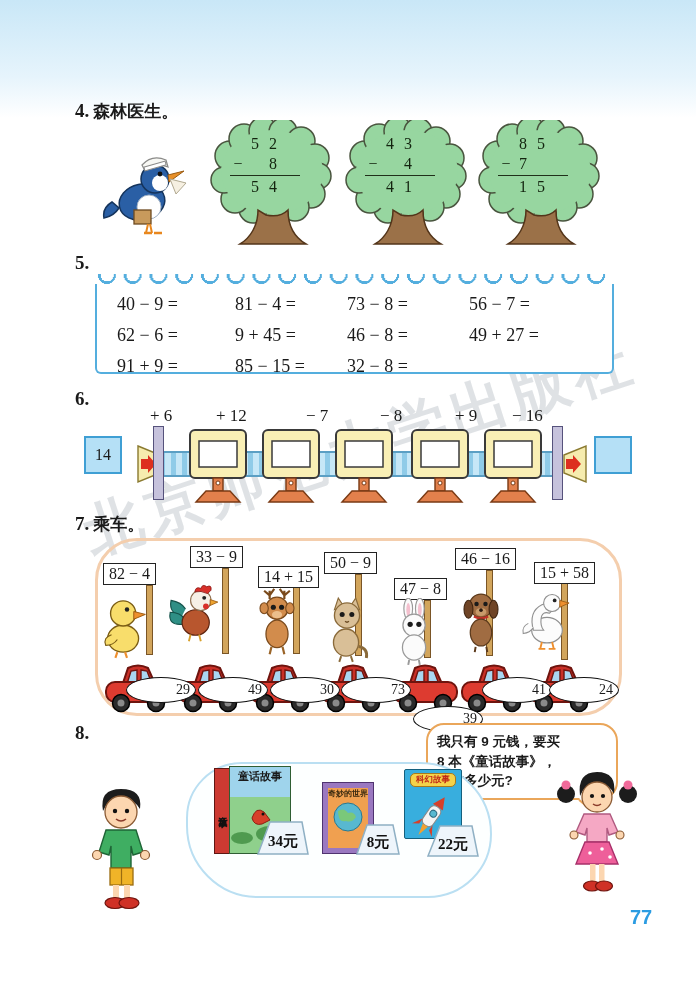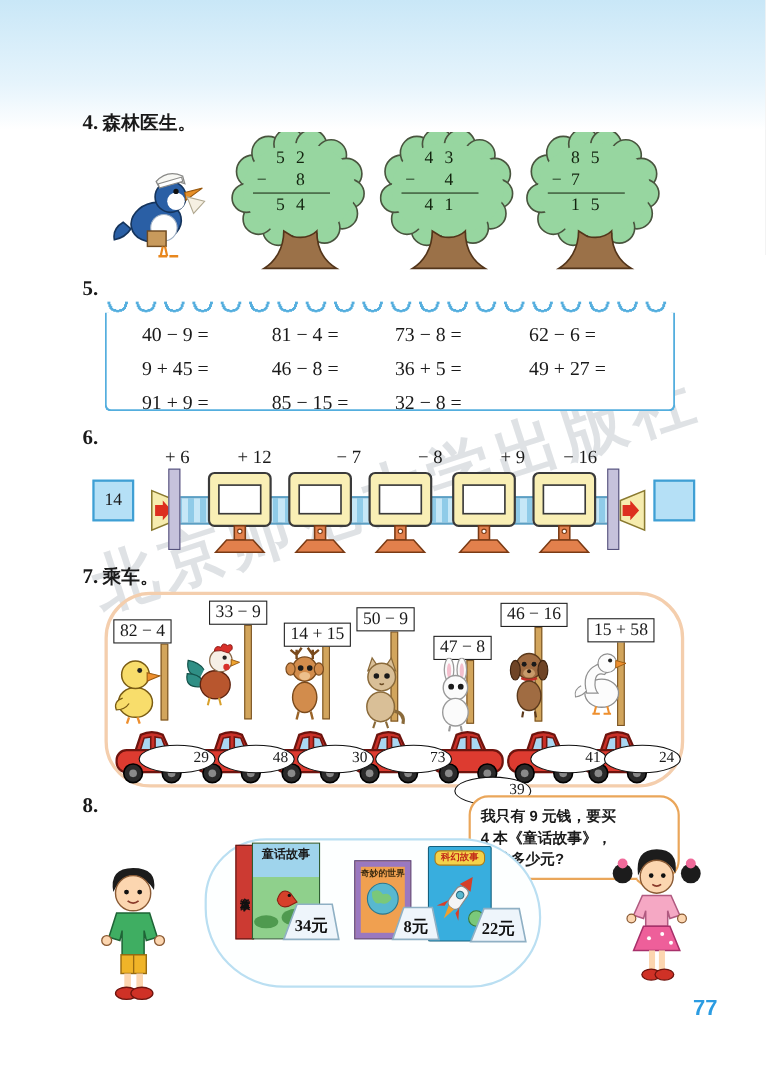--- a/index.html
+++ b/index.html
@@ -24,21 +24,21 @@
   .vrow .s{width:16px;text-align:center;}
   .vline{border-top:1.6px solid #20301a;width:70px;margin:1px 0 1px 0;}
 
   
   .calc-box{position:absolute;left:95px;top:284px;width:515px;height:88px;
         border:2px solid #54aede;border-top:none;border-radius:0 0 6px 6px;background:#fff;}
   .scallop{position:absolute;left:95px;top:274px;width:515px;height:12px;
         background-image:radial-gradient(circle at 12px 1px,#ffffff 6.5px,#54aede 6.5px,#54aede 9px,rgba(0,0,0,0) 9px);
         background-size:25.75px 12px;background-repeat:repeat-x;}
   .calc-grid{display:grid;grid-template-columns:118px 112px 122px auto;
-        padding:10px 0 0 32px;row-gap:10px;
+        padding:10px 0 0 20px;row-gap:10px;
         font-family:"Liberation Serif",serif;font-size:18px;}
 
   
   .op-label{position:absolute;font-family:"Liberation Serif",serif;font-size:17px;top:406px;}
   .num-box{position:absolute;width:34px;height:34px;background:#b5e0f6;border:2px solid #3f9fd4;
         text-align:center;line-height:34px;font-family:"Liberation Serif",serif;font-size:16px;}
   .pipe{position:absolute;left:160px;top:451px;width:396px;height:22px;
         background:repeating-linear-gradient(90deg,#8fcbe8 0 5px,#c6e7f7 5px 11px);
         border-top:2px solid #5b9fc4;border-bottom:2px solid #5b9fc4;}
   .endbar{position:absolute;width:9px;height:72px;background:#c6c2dc;border:1.5px solid #56527c;top:426px;}
@@ -223,24 +223,24 @@
 
   <div class="ex-head" style="left:75px;top:252px;">
     <span class="ex-num">5.</span>
   </div>
   <div class="scallop"></div>
   <div class="calc-box">
     <div class="calc-grid">
       <span>40 − 9 =</span>
       <span>81 − 4 =</span>
       <span>73 − 8 =</span>
+      <span>56 − 7 =</span>
       <span>62 − 6 =</span>
       <span>9 + 45 =</span>
       <span>46 − 8 =</span>
-      <span>36 + 5 =</span>
       <span>49 + 27 =</span>
       <span>91 + 9 =</span>
       <span>85 − 15 =</span>
       <span>32 − 8 =</span>
     </div>
   </div>
 
   <div class="ex-head" style="left:75px;top:388px;">
     <span class="ex-num">6.</span>
   </div>
@@ -440,35 +440,35 @@
       <use href="#carshape"></use>
     </svg>
   <svg class="car" style="left:460px;top:660px;" viewBox="0 0 68 54">
       <use href="#carshape"></use>
     </svg>
   <svg class="car" style="left:527px;top:660px;" viewBox="0 0 68 54">
       <use href="#carshape"></use>
     </svg>
 
   <div class="car-num" style="left:126px;top:677px;">29</div>
-  <div class="car-num" style="left:198px;top:677px;">48</div>
+  <div class="car-num" style="left:198px;top:677px;">49</div>
   <div class="car-num" style="left:270px;top:677px;">30</div>
   <div class="car-num" style="left:341px;top:677px;">73</div>
   <div class="car-num" style="left:413px;top:677px;margin-top:29px;">39</div>
   <div class="car-num" style="left:482px;top:677px;">41</div>
   <div class="car-num" style="left:549px;top:677px;">24</div>
 
   <div class="ex-head" style="left:75px;top:722px;">
     <span class="ex-num">8.</span>
   </div>
 
 
   <div class="bubble" style="left:426px;top:723px;width:170px;">
     <div>我只有 9 元钱，要买</div>
-    <div>4 本《童话故事》，</div>
+    <div>8 本《童话故事》，</div>
     <div>还差多少元?</div>
     <div class="tail tail-right"></div>
   </div>
 
   <div class="cloud"></div>
 
   <div class="book" style="left:214px;top:766px;width:78px;height:88px;">
     <div style="position:absolute;left:0;top:2px;width:15px;height:84px;background:#cc3a32;border:1.5px solid #5e1713;display:flex;justify-content:center;align-items:center;">
       <span class="spine-text">童话故事</span>
     </div>
@@ -486,21 +486,21 @@
   <div class="book" style="left:323px;top:783px;width:50px;height:70px;">
     <div style="position:absolute;inset:0;background:#f0a050;border:5px solid #9a78c0;outline:1.5px solid #4f3370;">
       <div style="font-size:8px;font-weight:bold;text-align:center;margin-top:1px;line-height:1.2;color:#3a2a10;">奇妙的世界</div>
       <svg width="40" height="34" viewBox="0 0 40 34">
         <circle cx="20" cy="18" r="14" fill="#58b8d0" stroke="#2a7890" stroke-width="1"></circle>
         <path d="M10 12 q6 -4 10 2 q6 -2 8 4 q-4 6 -10 4 q-8 2 -8 -10" fill="#7ac87a"></path>
       </svg>
     </div>
   </div>
 
-  <div class="book" style="left:389px;top:769px;width:58px;height:87px;">
+  <div class="book" style="left:404px;top:769px;width:58px;height:70px;">
     <div style="position:absolute;inset:0;background:#38aede;border:1.5px solid #14607e;border-radius:2px;">
       <div style="margin:3px auto 0;width:44px;background:#f4d24a;border:1px solid #a8791a;border-radius:5px;text-align:center;font-size:8.5px;font-weight:bold;color:#c02818;">科幻故事</div>
       <svg width="54" height="62" viewBox="0 0 54 62">
         <circle cx="43" cy="48" r="7" fill="#7ac87a" stroke="#3a7a3a" stroke-width="1"></circle>
         <g transform="rotate(35 26 30)">
           <polygon points="26,6 32,18 20,18" fill="#d6402a"></polygon>
           <rect x="20" y="18" width="12" height="22" rx="5" fill="#f4f4f4" stroke="#888" stroke-width="1"></rect>
           <circle cx="26" cy="26" r="3.4" fill="#58b8d0" stroke="#2a6a80" stroke-width="1"></circle>
           <polygon points="20,36 14,46 20,42" fill="#d6402a"></polygon>
           <polygon points="32,36 38,46 32,42" fill="#d6402a"></polygon>

